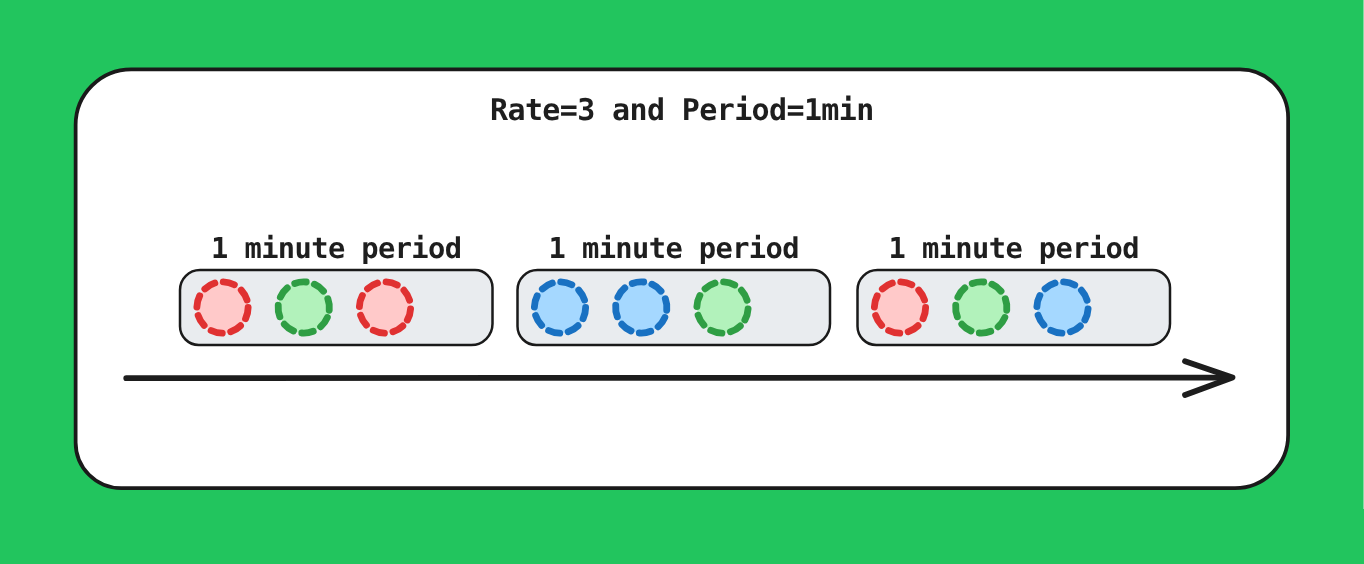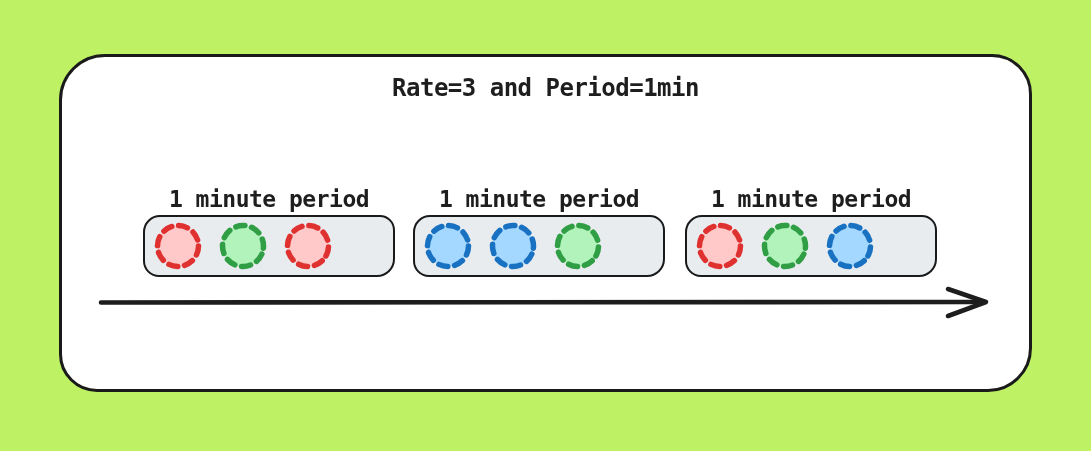--- a/index.html
+++ b/index.html
@@ -1,20 +1,20 @@
 <!DOCTYPE html>
 <html><head>
 <meta charset="utf-8">
 <style>
   html, body { margin: 0; padding: 0; background: #ffffff; }
   .canvas {
     position: relative;
     width: 1091px;
     height: 451px;
-    background: #bef264;
+    background: #22c55e;
     font-family: "DejaVu Sans Mono", "Liberation Mono", monospace;
     color: #1e1e1e;
     overflow: hidden;
   }
   .outer-frame {
     position: absolute;
     left: 59px; top: 54px;
     width: 973px; height: 338px;
     border: 3px solid #1a1a1a;
     border-radius: 46px 40px 44px 38px;

